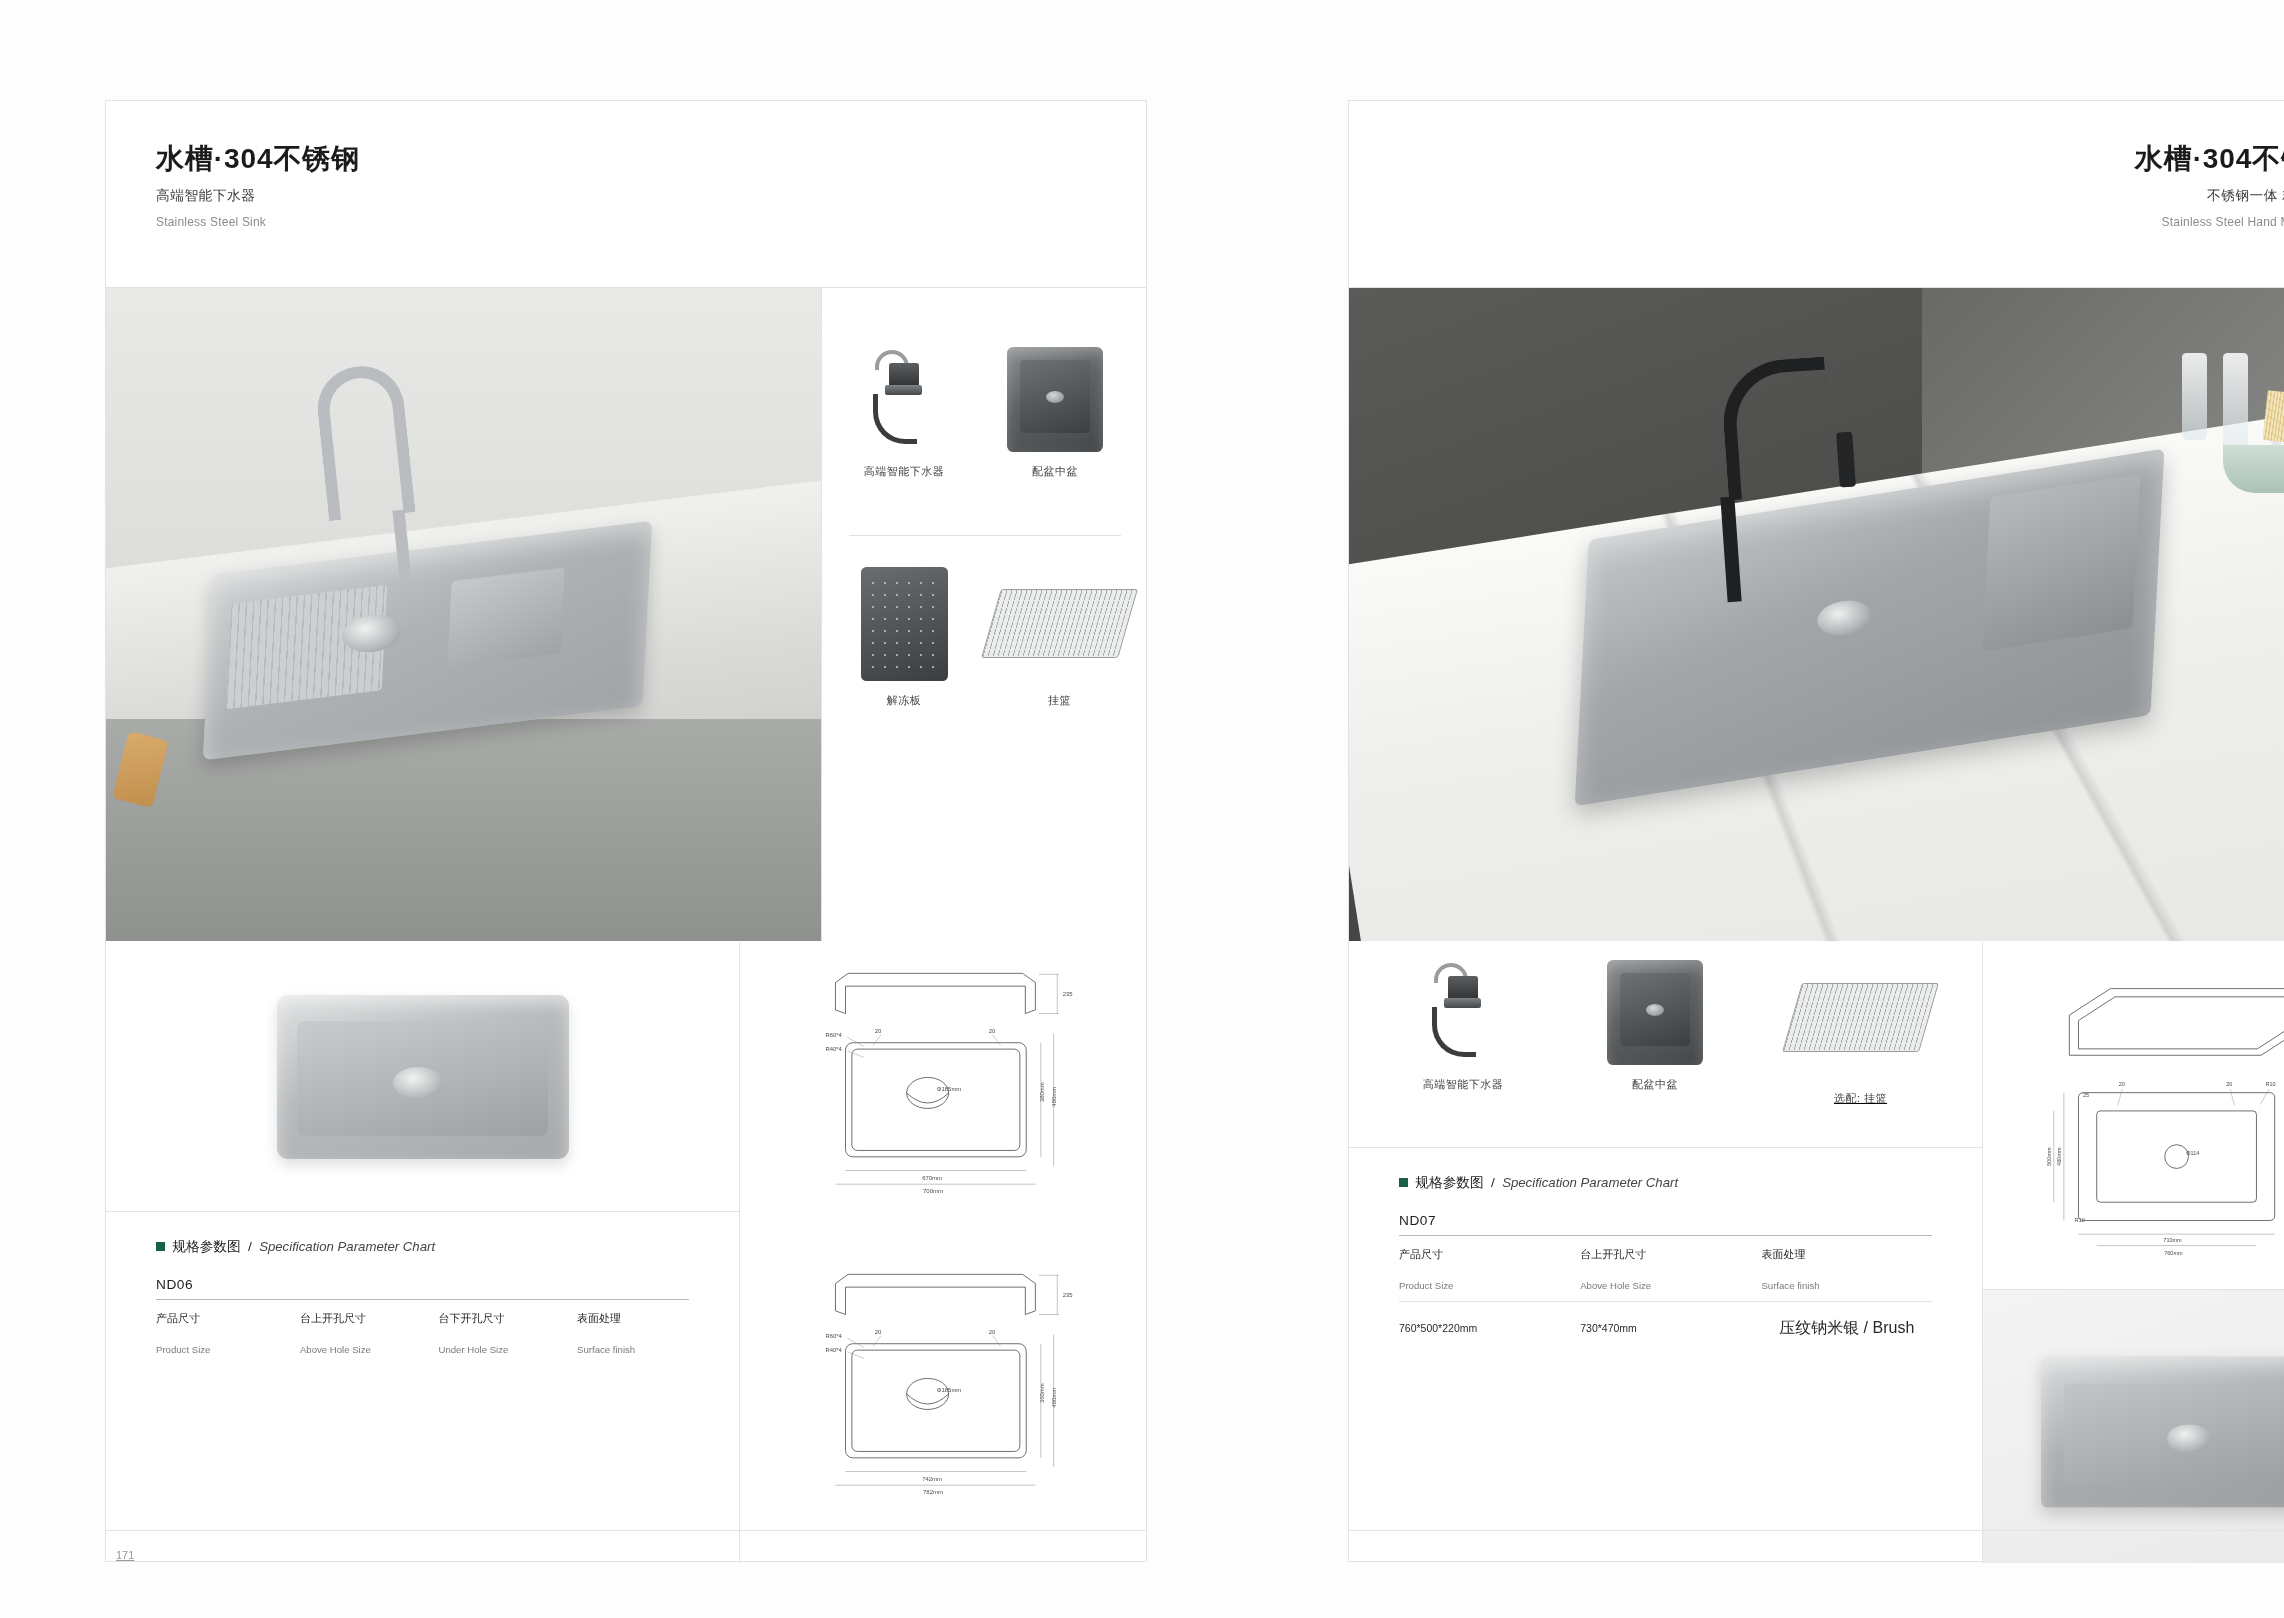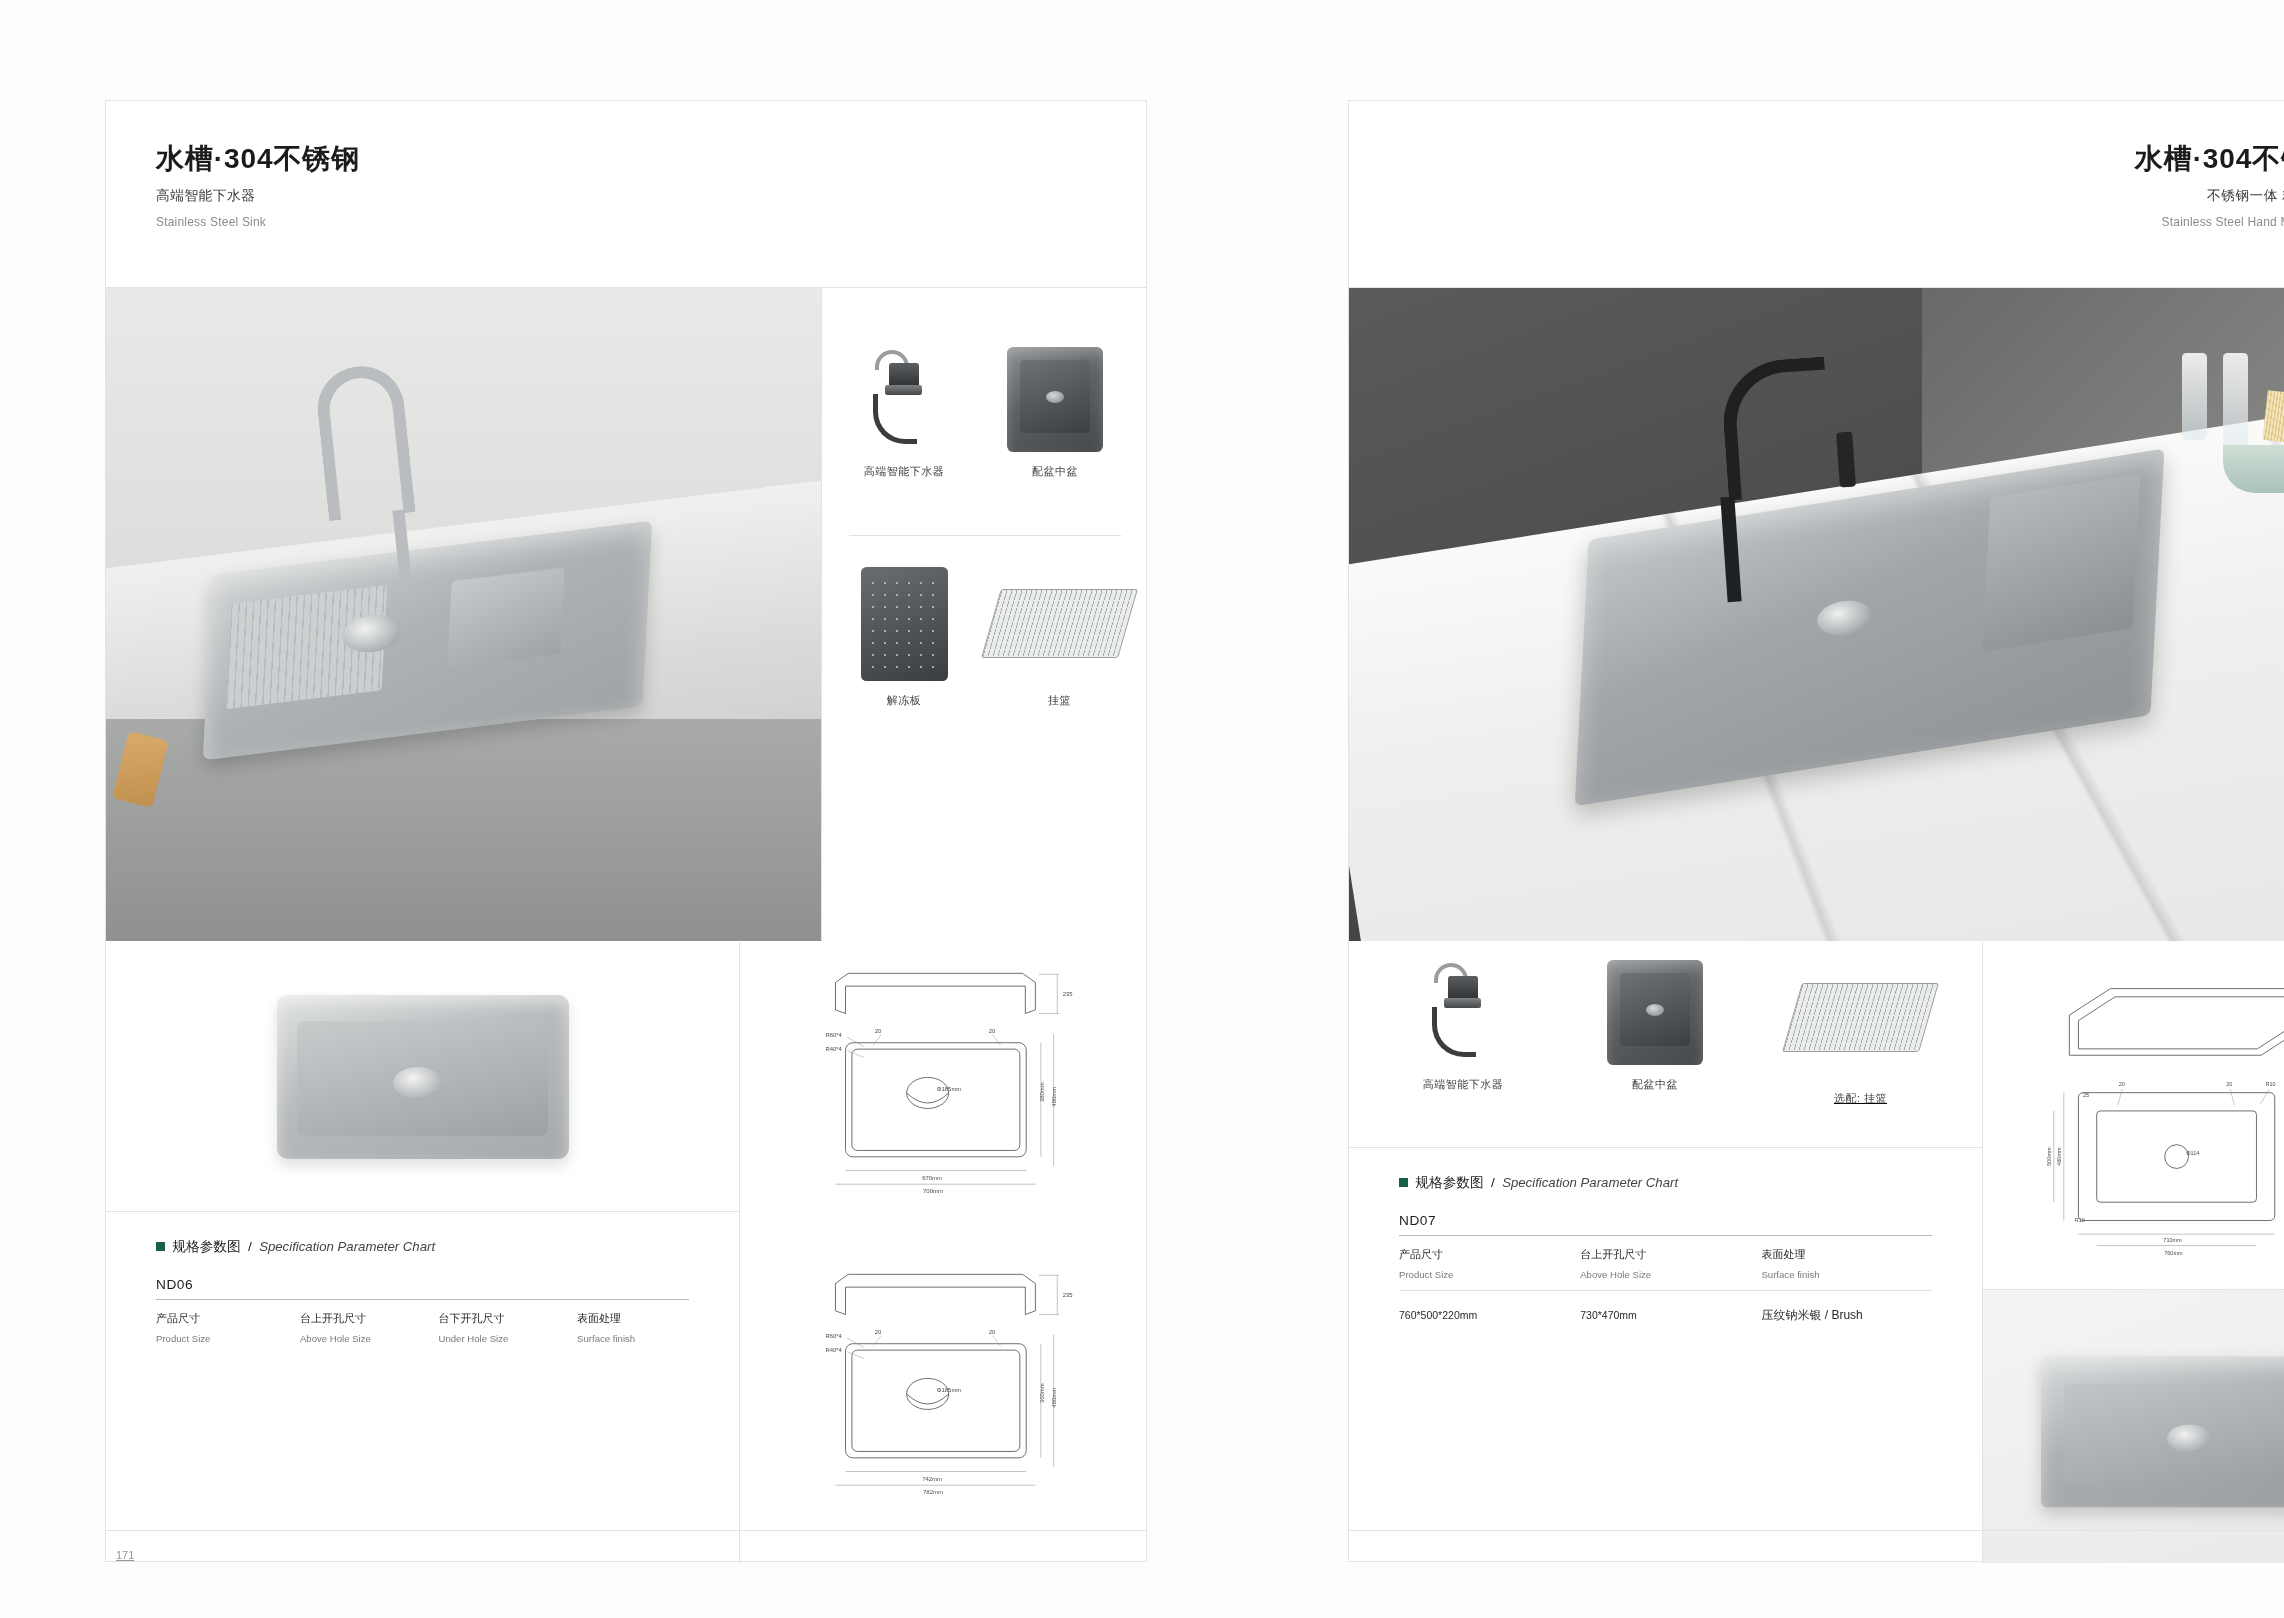--- a/index.html
+++ b/index.html
@@ -277,28 +277,28 @@
   table.spec-tbl {
     width: 100%; border-collapse: collapse; margin-top: 0;
   }
   table.spec-tbl th {
     text-align: left;
     padding: 12px 0 10px 0;
     font-weight: normal;
     vertical-align: top;
   }
   table.spec-tbl th .cn { display: block; font-size: 11px; color: #1d1d1d; }
-  table.spec-tbl th .en { display: block; font-size: 9.6px; color: #7a7a7a; margin-top: 7px; }
+  table.spec-tbl th .en { display: block; font-size: 9.6px; color: #7a7a7a; margin-top: 18px; }
   table.spec-tbl td {
     padding: 15.5px 0;
     font-size: 10.5px;
     color: #2a2a2a;
     border-top: 0.5px solid #e2e2e2;
   }
-  table.spec-tbl td.brush { font-size: 12px; }
+  table.spec-tbl td.brush { font-size: 16px; text-align: center; }
 
   
   .hero-right {
     position: absolute;
     left: 0; top: 187px;
     width: 1041px; height: 653px;
     overflow: hidden;
     background: linear-gradient(135deg,#4c4c4c 0%, #6e6e6c 40%, #8a8a88 70%, #9b9b99 100%);
   }
   .hero-right .backwall {

